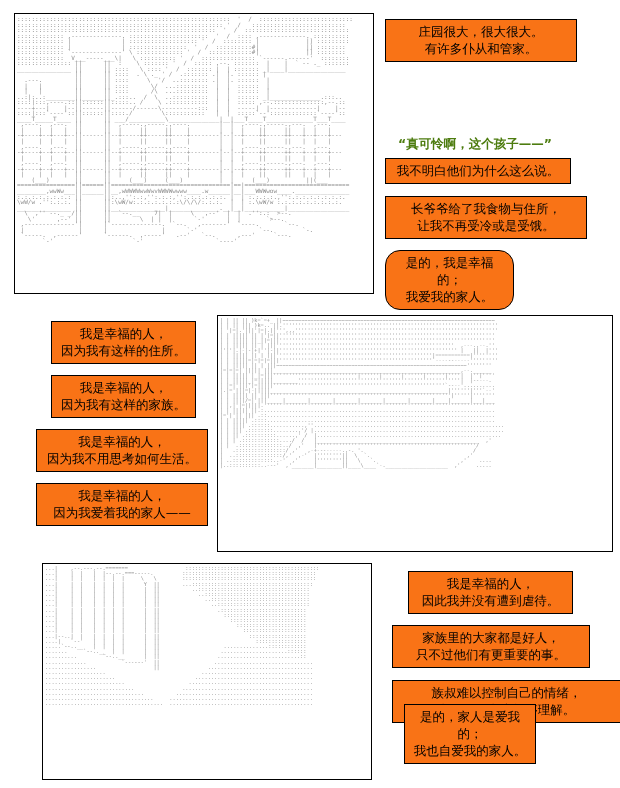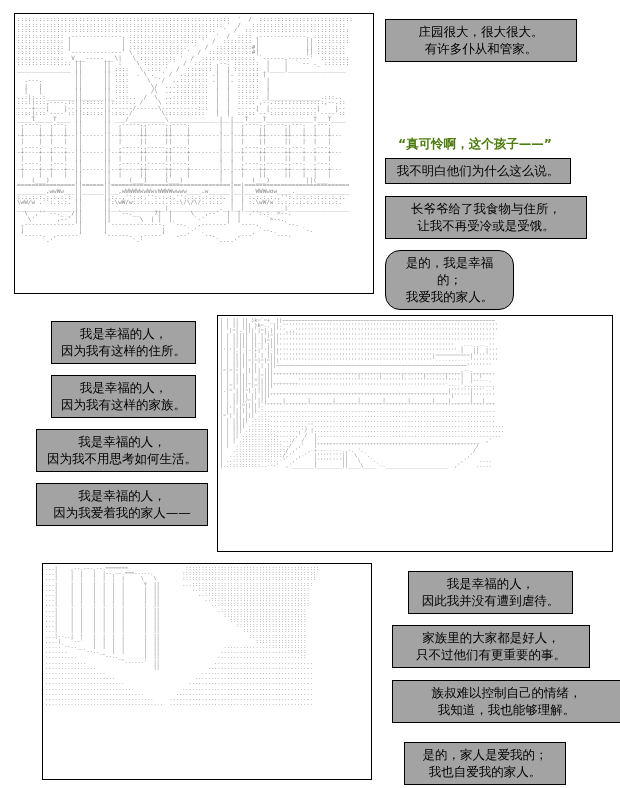--- a/index.html
+++ b/index.html
@@ -67,21 +67,21 @@
   #panel-bot .aa-inner {
     font-size: 5.3px;
     line-height: 5.2px;
     left: 2px; top: 2px;
   }
 
   
   .textbox {
     position: absolute;
     border: 1px solid #000;
-    background: #a3a3a3;
+    background: #f97316;
     box-sizing: border-box;
     padding: 3px 8px 4px 8px;
     font-family: "DejaVu Sans", "Liberation Sans", sans-serif;
     font-size: 12.5px;
     line-height: 17px;
     color: #000;
     white-space: pre-line;
     text-align: center;
   }
 
@@ -106,21 +106,21 @@
   
   #tb-6 { left: 51px; top: 321px; width: 145px; }
   #tb-7 { left: 51px; top: 375px; width: 145px; }
   #tb-8 { left: 36px; top: 429px; width: 172px; }
   #tb-9 { left: 36px; top: 483px; width: 172px; }
 
   
   #tb-10 { left: 408px; top: 571px; width: 165px; }
   #tb-11 { left: 392px; top: 625px; width: 198px; }
   #tb-12 { left: 392px; top: 680px; width: 229px; }
-  #tb-13 { left: 404px; top: 742px; width: 162px; }
+  #tb-13 { left: 404px; top: 704px; width: 132px; }
 </style>
 </head>
 <body>
 
 <div class="page">
 
   <div class="aa-panel" id="panel-top">
     <div class="aa-inner">:::::::::::::::::::::::::::::::::::::::::::::::::::::::::::  '  /  ::::::::::::::::::::::::::
 ::::::::::::::::::::::::::::::::::::::::::::::::::::::::: '  /   ::::::::::::::::::::::::::
 :::::::::::::::::::::::::::::::::::::::::::::::::::::::  '  /  :::::::::::::::::::::::::::::

